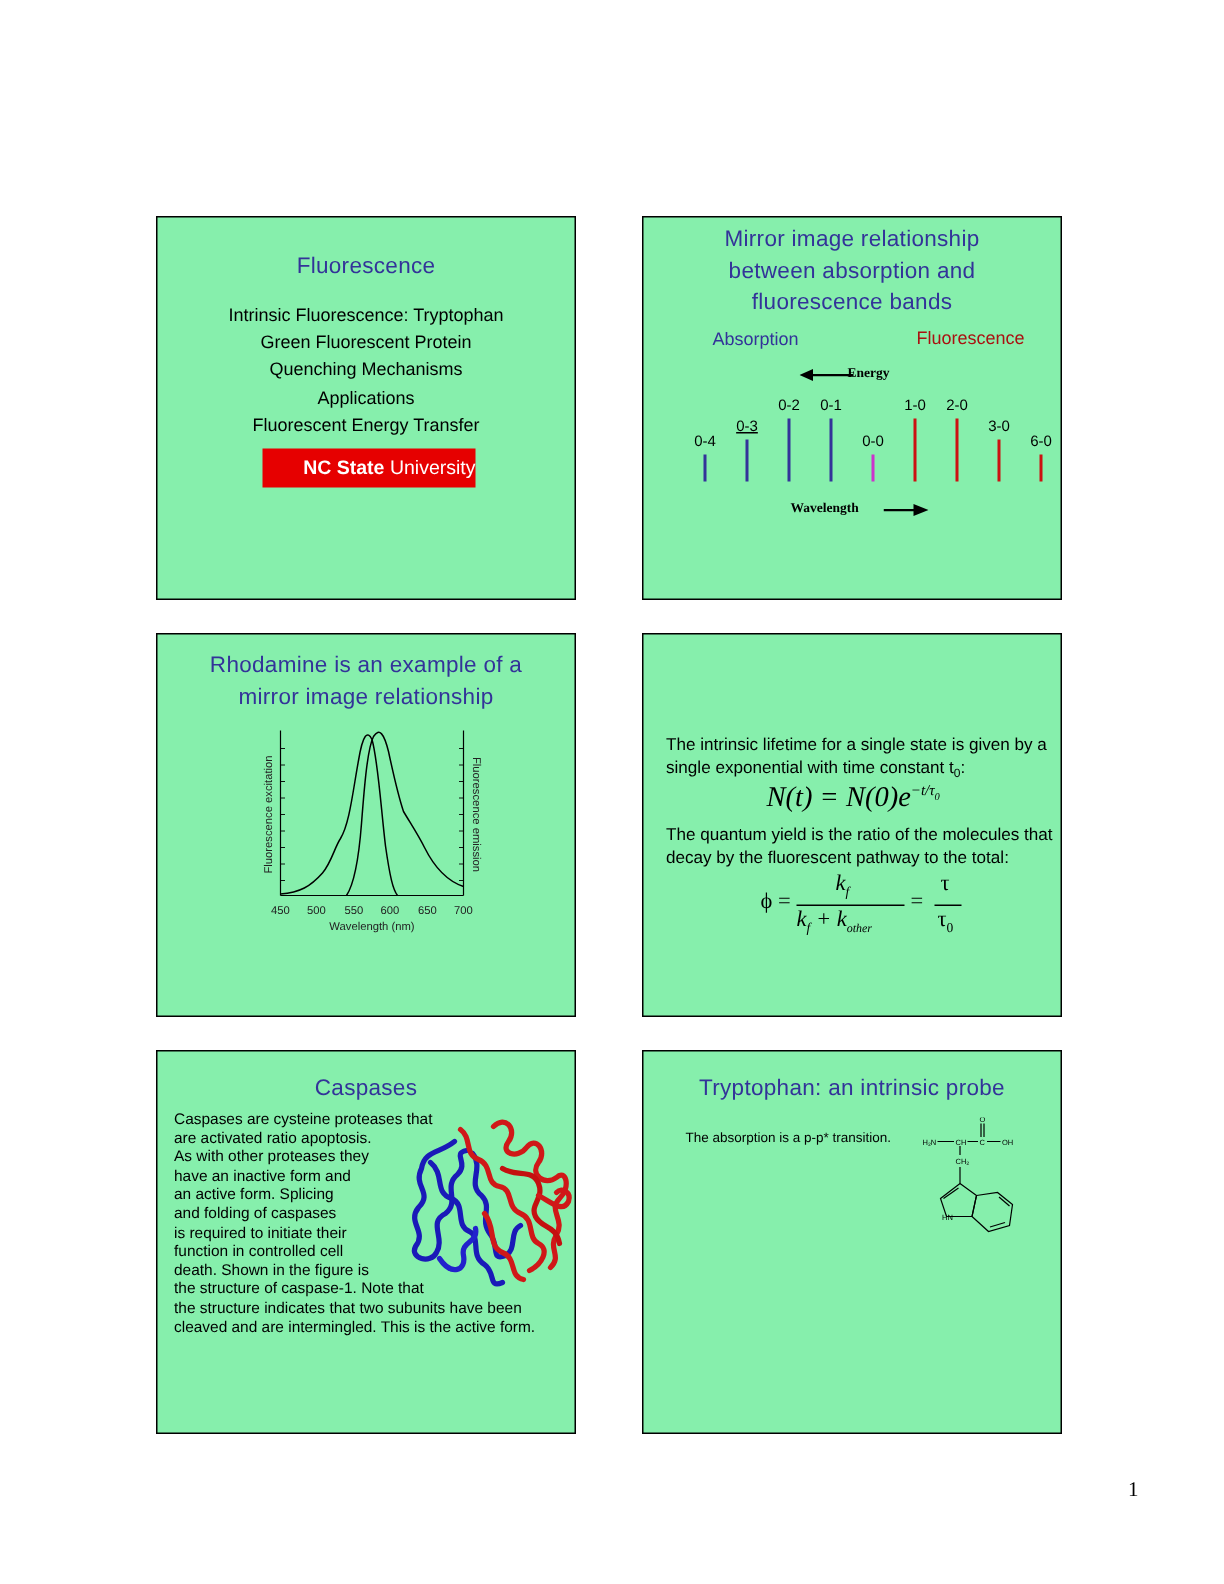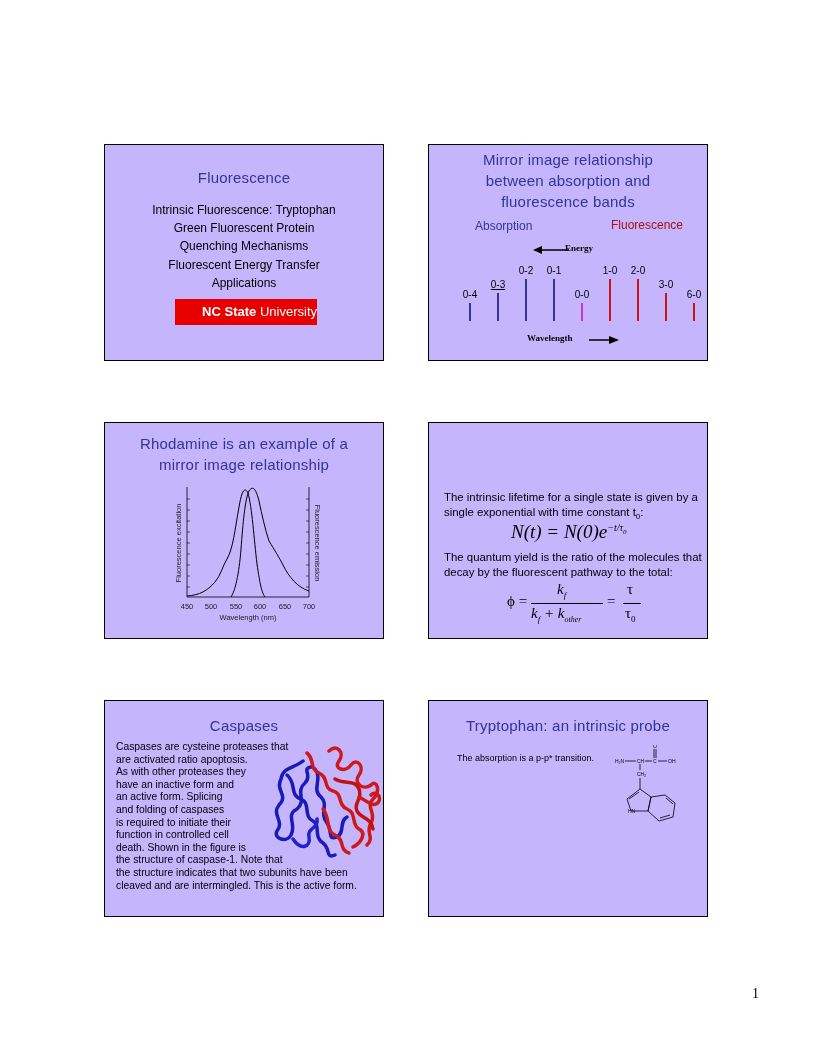--- a/index.html
+++ b/index.html
@@ -1,17 +1,17 @@
 <!DOCTYPE html>
 <html><head>
 <meta charset="utf-8">
 <style>
   html, body { margin: 0; padding: 0; background: #ffffff; }
   body { width: 816px; height: 1056px; position: relative; overflow: hidden; font-family: "Liberation Sans", sans-serif; color: #000; }
-  .slide { position: absolute; width: 280px; height: 217px; border: 1px solid #000; background: #c4b5fd; box-sizing: border-box; overflow: hidden; }
+  .slide { position: absolute; width: 280px; height: 256px; border: 1px solid #000; background: #86efac; box-sizing: border-box; overflow: hidden; }
   .title { position: absolute; left: 0; right: 0; text-align: center; color: #333399; font-size: 15px; line-height: 21px; font-family: "Liberation Sans", sans-serif; letter-spacing: 0.2px; }
   .page-number { position: absolute; left: 752px; top: 986px; font-family: "Liberation Serif", serif; font-size: 14px; }
 
   
   #s1 { left: 104px; top: 144px; }
   #s1 .title { top: 22px; }
   #s1 .topics { position: absolute; top: 56px; left: 0; right: 0; text-align: center; font-size: 12px; line-height: 18.2px; }
   #s1 .ncsu { position: absolute; left: 70px; top: 154px; width: 142px; height: 26px; background: #e60000; color: #fff; font-size: 13px; line-height: 26px; text-align: right; }
   #s1 .ncsu b { font-weight: bold; }
 
@@ -51,22 +51,22 @@
 </style>
 </head>
 <body>
 
 <div class="slide" id="s1">
   <div class="title">Fluorescence</div>
   <div class="topics">
     <div>Intrinsic Fluorescence: Tryptophan</div>
     <div>Green Fluorescent Protein</div>
     <div>Quenching Mechanisms</div>
+    <div>Applications</div>
     <div>Fluorescent Energy Transfer</div>
-    <div>Applications</div>
   </div>
   <div class="ncsu">
     <b>NC State</b>
     <span>University</span>
   </div>
 </div>
 
 <div class="slide" id="s2">
   <div class="title">
     <div>Mirror image relationship</div>

